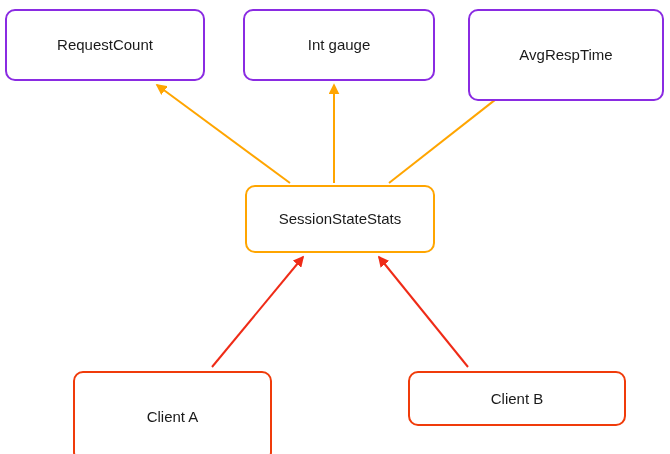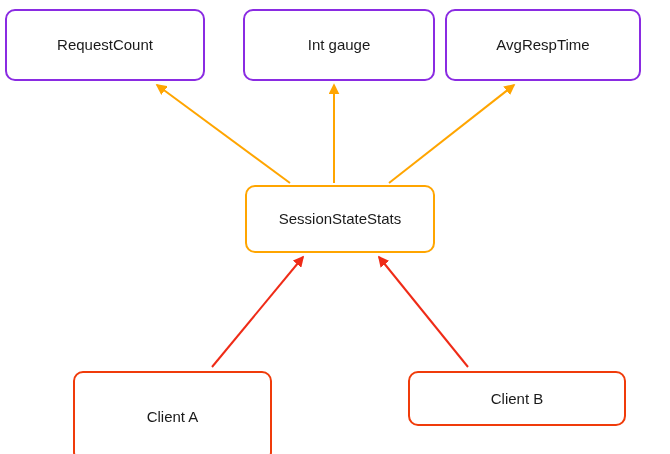--- a/index.html
+++ b/index.html
@@ -75,21 +75,21 @@
       </g>
   </svg>
 
   <div id="nodes-layer">
       <div class="node node-metric" style="left: 5px; top: 9px; width: 200px; height: 72px;">
         <span class="line1">RequestCount</span>
       </div>
       <div class="node node-metric" style="left: 243px; top: 9px; width: 192px; height: 72px;">
         <span class="line2">Int gauge</span>
       </div>
-      <div class="node node-metric" style="left: 445px; top: 9px; width: 196px; height: 72px; gap: 32px;">
+      <div class="node node-metric" style="left: 468px; top: 9px; width: 196px; height: 92px; gap: 32px;">
         <span class="line1">AvgRespTime</span>
       </div>
       <div class="node node-aggregate" style="left: 245px; top: 185px; width: 190px; height: 68px;">
         <span class="line1">SessionStateStats</span>
       </div>
       <div class="node node-client" style="left: 73px; top: 371px; width: 199px; height: 91px;">
         <span class="line1">Client A</span>
       </div>
       <div class="node node-client" style="left: 408px; top: 371px; width: 218px; height: 55px;">
         <span class="line1">Client B</span>

